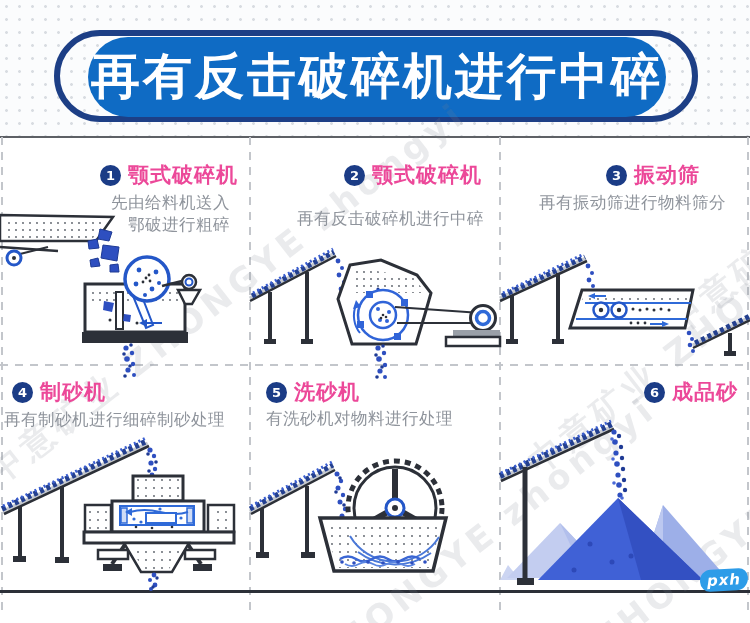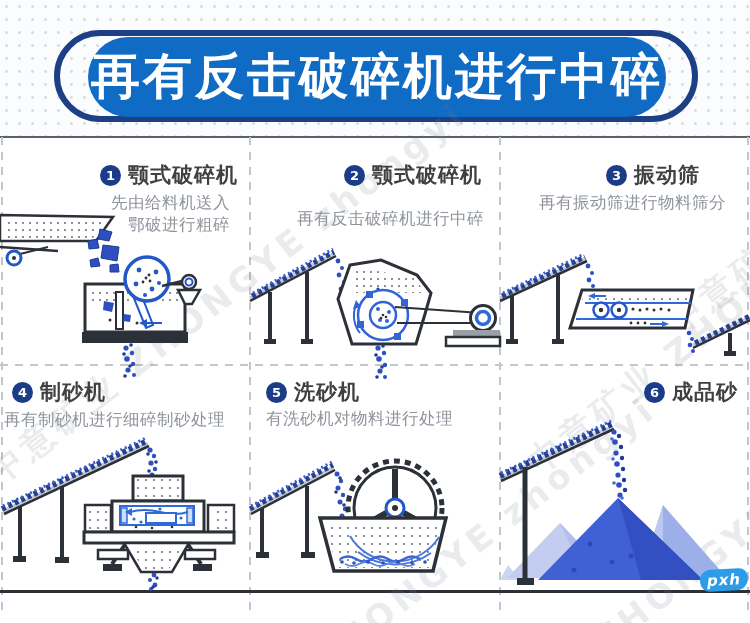--- a/index.html
+++ b/index.html
@@ -27,21 +27,21 @@
   
   .wm { position:absolute; color:rgba(125,133,146,0.16); font-size:34px; font-weight:700;
     letter-spacing:5px; white-space:nowrap; transform:rotate(-38deg); pointer-events:none; }
 
   
   .panel { position:absolute; width:250px; overflow:visible; }
   .panel svg { position:absolute; top:0; left:0; overflow:visible; display:block; }
   .panel-header { position:relative; z-index:2; display:flex; align-items:center; gap:7px; }
   .num-badge { width:21px; height:21px; border-radius:50%; background:#1b3c86; color:#ffffff;
     font-size:13px; font-weight:700; display:inline-flex; align-items:center; justify-content:center; flex:0 0 21px; }
-  .panel-title-text { color:#404040; font-size:21px; font-weight:800; letter-spacing:1px; white-space:nowrap; }
+  .panel-title-text { color:#ec4899; font-size:21px; font-weight:800; letter-spacing:1px; white-space:nowrap; }
   .panel-desc { position:relative; z-index:2; color:#8f949c; font-size:16.5px; line-height:22px; letter-spacing:0.5px; }
 
   .p1 { left:0;   top:137px; height:229px; }
   .p2 { left:250px; top:137px; height:229px; }
   .p3 { left:500px; top:137px; height:229px; }
   .p4 { left:0;   top:366px; height:257px; }
   .p5 { left:250px; top:366px; height:257px; }
   .p6 { left:500px; top:366px; height:257px; }
 
   .p1 .panel-header { margin-top:24px; justify-content:flex-end; padding-right:12px; }

